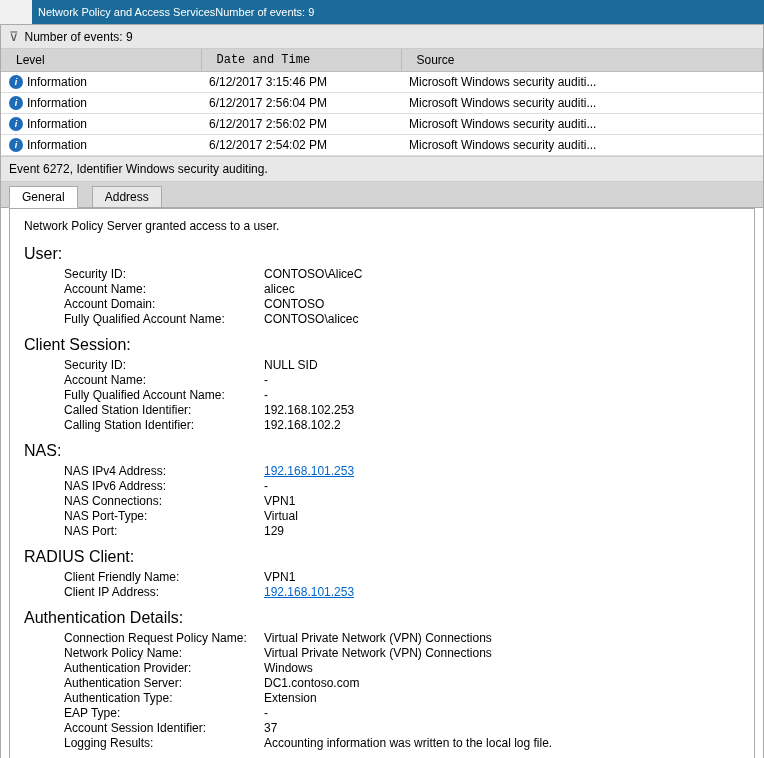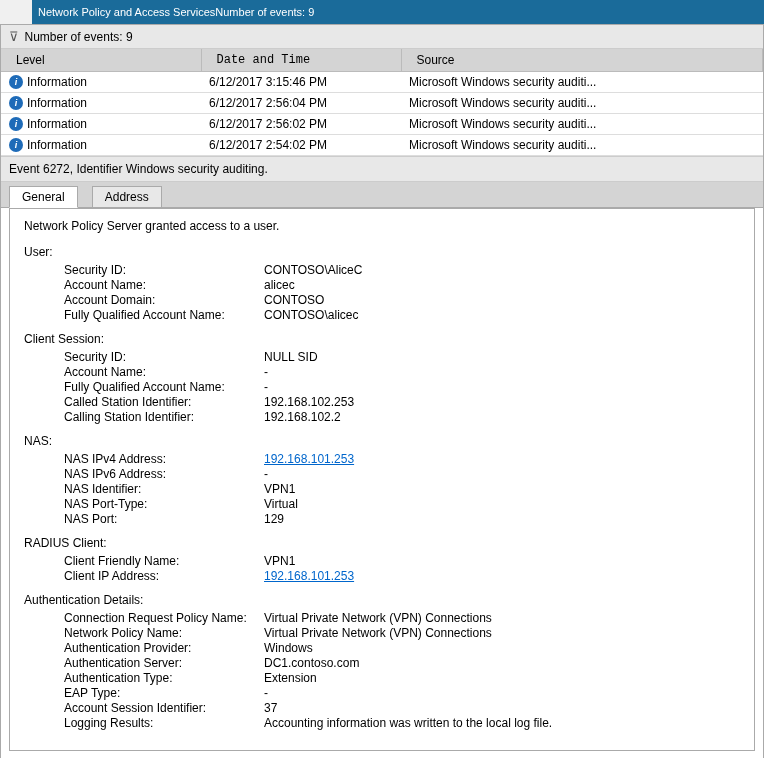--- a/index.html
+++ b/index.html
@@ -141,21 +141,21 @@
       font-size: 12px;
     }
 
     .detail-section {
       margin-bottom: 10px;
     }
 
     .section-title {
       font-weight: normal;
       margin-bottom: 4px;
-      font-size: 12px;
+      font-size: 16px;
     }
 
     .detail-row {
       display: flex;
       margin-bottom: 1px;
       padding-left: 40px;
     }
 
     .detail-label {
       min-width: 200px;
@@ -305,21 +305,21 @@
           <div class="section-title">NAS:</div>
           <div class="detail-row">
             <span class="detail-label">NAS IPv4 Address:</span>
             <span class="detail-value link">192.168.101.253</span>
           </div>
           <div class="detail-row">
             <span class="detail-label">NAS IPv6 Address:</span>
             <span class="detail-value">-</span>
           </div>
           <div class="detail-row">
-            <span class="detail-label">NAS Identifier:</span>
+            <span class="detail-label">NAS Connections:</span>
             <span class="detail-value">VPN1</span>
           </div>
           <div class="detail-row">
             <span class="detail-label">NAS Port-Type:</span>
             <span class="detail-value">Virtual</span>
           </div>
           <div class="detail-row">
             <span class="detail-label">NAS Port:</span>
             <span class="detail-value">129</span>
           </div>

